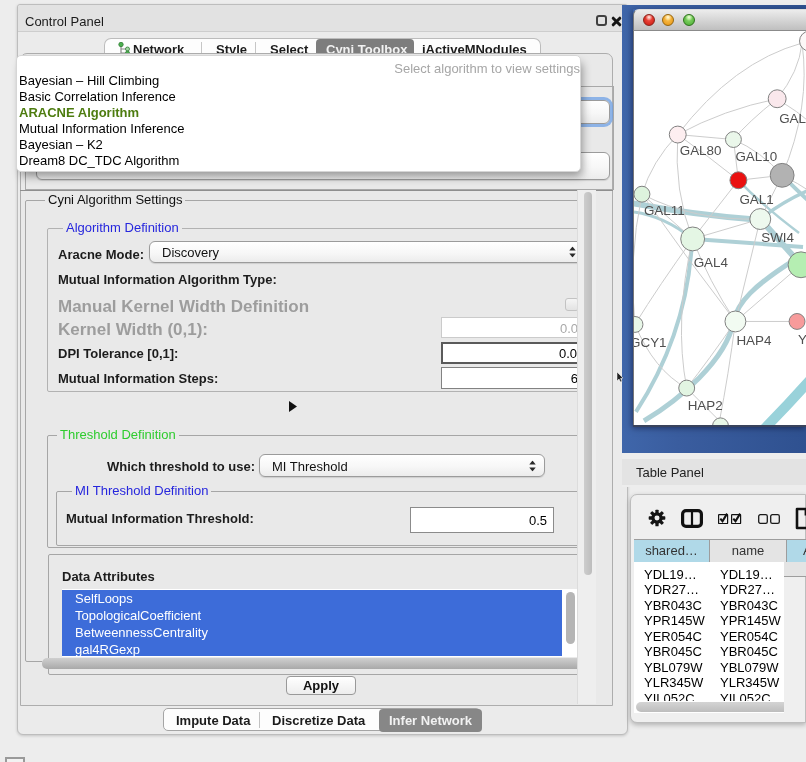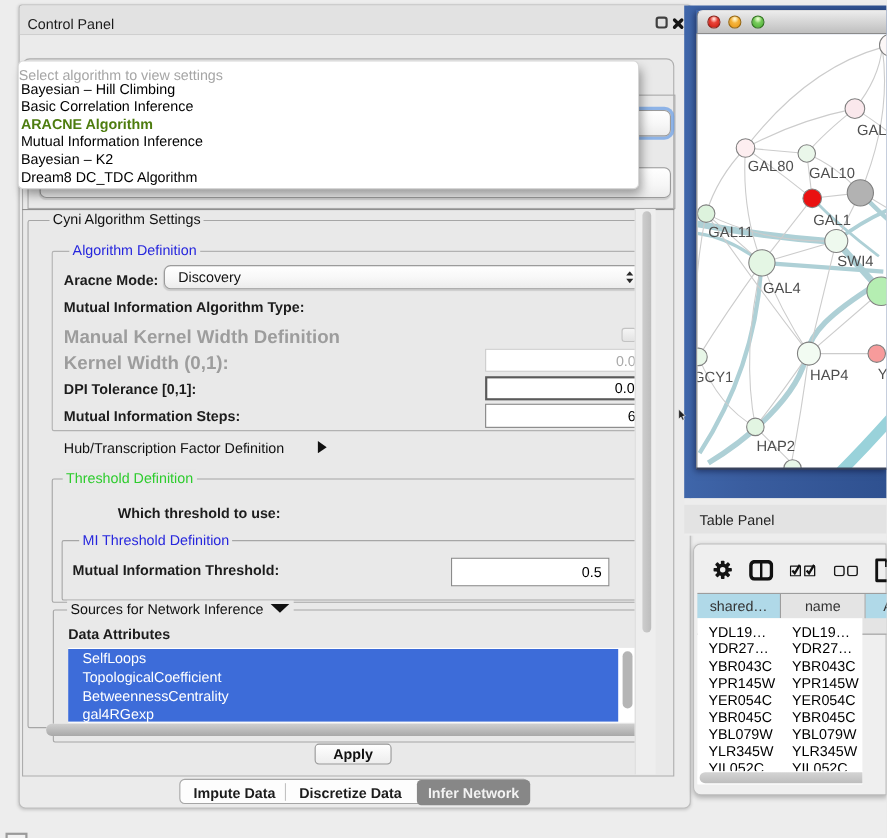--- a/index.html
+++ b/index.html
@@ -27,20 +27,36 @@
 <div class="abs" id="cpwin" style="left:17px; top:4px; width:611px; height:731px; background:#ebebeb; border:1px solid #bdbdbd; border-radius:3px 3px 6px 6px; box-shadow:0 1px 3px rgba(0,0,0,0.18);">
 
   <div class="abs" style="left:0; top:0; width:100%; height:27px; background:#e2e2e2; border-bottom:1px solid #cdcdcd; border-radius:3px 3px 0 0;"></div>
   <div class="abs" style="left:7px; top:9px; font-size:13px; color:#1b1b1b;">Control Panel</div>
 
   <div class="abs" style="left:578px; top:10px; width:11px; height:11px; border:2px solid #404040; border-radius:3px;"></div>
   <svg class="abs" style="left:593px; top:11px;" width="11" height="11" viewBox="0 0 11 11">
       <path d="M2.2 2.2 L8.8 8.8 M8.8 2.2 L2.2 8.8" stroke="#151515" stroke-width="3" stroke-linecap="round"></path>
     </svg>
 
+  <div class="abs" style="left:86px; top:33px; width:437px; height:22px; background:#fdfdfd; border:1px solid #bcbcbc; border-bottom:none; border-radius:7px 7px 0 0;">
+    <svg class="abs" style="left:12px; top:3px;" width="14" height="14" viewBox="0 0 14 14">
+      <path d="M4 3 L4 11 M4 7 L10 7 M4 11 L10 11" stroke="#8a8a8a" stroke-width="1.2" fill="none"></path>
+      <circle cx="4" cy="2.5" r="2.2" fill="#4caf50" stroke="#2e7d32" stroke-width="0.8"></circle>
+      <circle cx="10.5" cy="7" r="2" fill="#a5d6a7" stroke="#2e7d32" stroke-width="0.8"></circle>
+      <circle cx="10.5" cy="11" r="2" fill="#4caf50" stroke="#2e7d32" stroke-width="0.8"></circle>
+    </svg>
+    <div class="abs lbl" style="left:28px; top:3px;">Network</div>
+    <div class="abs" style="left:96px; top:3px; width:1px; height:16px; background:#c6c6c6;"></div>
+    <div class="abs lbl" style="left:111px; top:3px;">Style</div>
+    <div class="abs" style="left:150px; top:3px; width:1px; height:16px; background:#c6c6c6;"></div>
+    <div class="abs lbl" style="left:165px; top:3px;">Select</div>
+    <div class="abs" style="left:211px; top:0px; width:98px; height:22px; background:#7d7d7d; border-radius:4px;"></div>
+    <div class="abs lbl" style="left:221px; top:3px; color:#f2f2f2;">Cyni Toolbox</div>
+    <div class="abs lbl" style="left:317px; top:3px;">jActiveMNodules</div>
+  </div>
 
   <div class="abs" style="left:2px; top:48px; width:593px; height:653px; background:#e9e9e9; border:1px solid #adadad; border-radius:7px 7px 0 0;"></div>
 
   <div class="abs" style="left:7px; top:81px; width:589px; height:104px; border:1px solid #a8a8a8;"></div>
   <div class="combo" style="left:18px; top:95px; width:574px; height:24px; box-shadow:0 0 0 3px rgba(110,160,230,0.75);"></div>
   <div class="combo" style="left:18px; top:147px; width:574px; height:28px;"></div>
 
   <div class="abs" style="left:2px; top:185px; width:593px; height:1px; background:#8f8f8f;"></div>
 
   <div class="fieldset" style="left:7px; top:195px; width:568px; height:462px;"></div>
@@ -71,42 +87,45 @@
   <div class="abs lbl" style="left:40px; top:341px;">DPI Tolerance [0,1]:</div>
   <div class="field" style="left:423px; top:337px; width:144px; height:22px; border:2px solid #5a5a5a;">
       <span>0.0</span>
     </div>
 
   <div class="abs lbl" style="left:40px; top:366px;">Mutual Information Steps:</div>
   <div class="field" style="left:423px; top:362px; width:144px; height:22px; border:1px solid #828282;">
       <span>6</span>
     </div>
 
-  <div class="abs" style="left:40px; top:395px; font-size:13px; color:#111;">Hub/Transcription Factor Definition</div>
   <svg class="abs" style="left:270px; top:395px;" width="10" height="13" viewBox="0 0 10 13">
       <path d="M1 1 L9 6.5 L1 12 Z" fill="#111"></path>
     </svg>
 
   <div class="fieldset" style="left:29px; top:430px; width:543px; height:113px;"></div>
   <div class="legend" style="left:39px; top:422px; color:#2ecc2e;">Threshold Definition</div>
 
   <div class="abs lbl" style="left:89px; top:454px;">Which threshold to use:</div>
+  <div class="combo" style="left:241px; top:449px; width:286px; height:23px;">
+    <span class="txt">MI Threshold</span>
+    <svg class="arr" width="8" height="11" viewBox="0 0 8 11">
+        <path d="M4 0 L7.2 4 L0.8 4 Z" fill="#2a2a2a"></path>
+        <path d="M4 11 L7.2 7 L0.8 7 Z" fill="#2a2a2a"></path>
+      </svg>
+  </div>
 
   <div class="fieldset" style="left:38px; top:486px; width:524px; height:55px;"></div>
   <div class="legend" style="left:54px; top:478px; color:#2626dd;">MI Threshold Definition</div>
 
   <div class="abs lbl" style="left:48px; top:506px;">Mutual Information Threshold:</div>
   <div class="field" style="left:392px; top:502px; width:144px; height:26px; border:1px solid #8b8b8b;">
       <span>0.5</span>
     </div>
 
   <div class="fieldset" style="left:30px; top:549px; width:543px; height:121px;"></div>
-  <div class="legend" style="left:43px; top:541px; color:#111;">Sources for Network Inference <svg width="19" height="10" viewBox="0 0 19 10" style="margin-left:2px;">
-        <path d="M1 1 L18 1 L9.5 9 Z" fill="#111"></path>
-      </svg></div>
 
   <div class="abs lbl" style="left:44px; top:564px;">Data Attributes</div>
 
   <div class="abs" style="left:44px; top:584px; width:522px; height:68px; background:#ffffff;">
     <div class="abs" style="left:0; top:1px; width:500px; height:66px; background:#3d6cd9;"></div>
     <div class="abs" style="left:13px; top:2px; font-size:13px; color:#fff;">SelfLoops</div>
     <div class="abs" style="left:13px; top:19px; font-size:13px; color:#fff;">TopologicalCoefficient</div>
     <div class="abs" style="left:13px; top:36px; font-size:13px; color:#fff;">BetweennessCentrality</div>
     <div class="abs" style="left:13px; top:53px; font-size:13px; color:#fff;">gal4RGexp</div>
     <div class="abs" style="left:504px; top:3px; width:9px; height:52px; background:#b5b5b5; border-radius:5px;"></div>
@@ -123,21 +142,21 @@
     <div class="abs lbl" style="left:108px; top:4px;">Discretize Data</div>
     <div class="abs" style="left:215px; top:0; width:103px; height:23px; background:#878787; border-radius:4px;"></div>
     <div class="abs lbl" style="left:225px; top:4px; color:#f2f2f2;">Infer Network</div>
   </div>
 </div>
 
 <div class="abs" style="left:577px; top:190px; width:19px; height:514px; background:#eeeeee; border-left:1px solid #dcdcdc;"></div>
 <div class="abs" style="left:584px; top:192px; width:8px; height:383px; background:linear-gradient(90deg,#cdcdcd,#bdbdbd); border-radius:4px;"></div>
 
 <div class="abs" style="left:16px; top:55px; width:565px; height:117px; background:#ffffff; border:1px solid #d6d6d6; border-radius:5px; box-shadow:3px 6px 10px -2px rgba(0,0,0,0.4); z-index:30;">
-  <div class="abs" style="left:0; top:5px; width:100%; text-align:left; font-size:13px; color:#a6a6a6;">Select algorithm to view settings</div>
+  <div class="abs" style="left:0; top:5px; width:100%; text-align:right; font-size:13px; color:#a6a6a6;">Select algorithm to view settings</div>
   <div class="abs" style="left:2px; top:17px; font-size:13px; color:#000;">Bayesian – Hill Climbing</div>
   <div class="abs" style="left:2px; top:33px; font-size:13px; color:#000;">Basic Correlation Inference</div>
   <div class="abs" style="left:2px; top:49px; font-size:13px; font-weight:bold; color:#4d7c0f;">ARACNE Algorithm</div>
   <div class="abs" style="left:2px; top:65px; font-size:13px; color:#000;">Mutual Information Inference</div>
   <div class="abs" style="left:2px; top:81px; font-size:13px; color:#000;">Bayesian – K2</div>
   <div class="abs" style="left:2px; top:97px; font-size:13px; color:#000;">Dream8 DC_TDC Algorithm</div>
 </div>
 
 <svg class="abs" style="left:616px; top:372px; z-index:40;" width="8" height="11" viewBox="0 0 8 11">
     <path d="M1 0 L1 9 L3 7 L4.5 10 L6 9.3 L4.6 6.5 L7 6 Z" fill="#222" stroke="#fff" stroke-width="0.5"></path>

